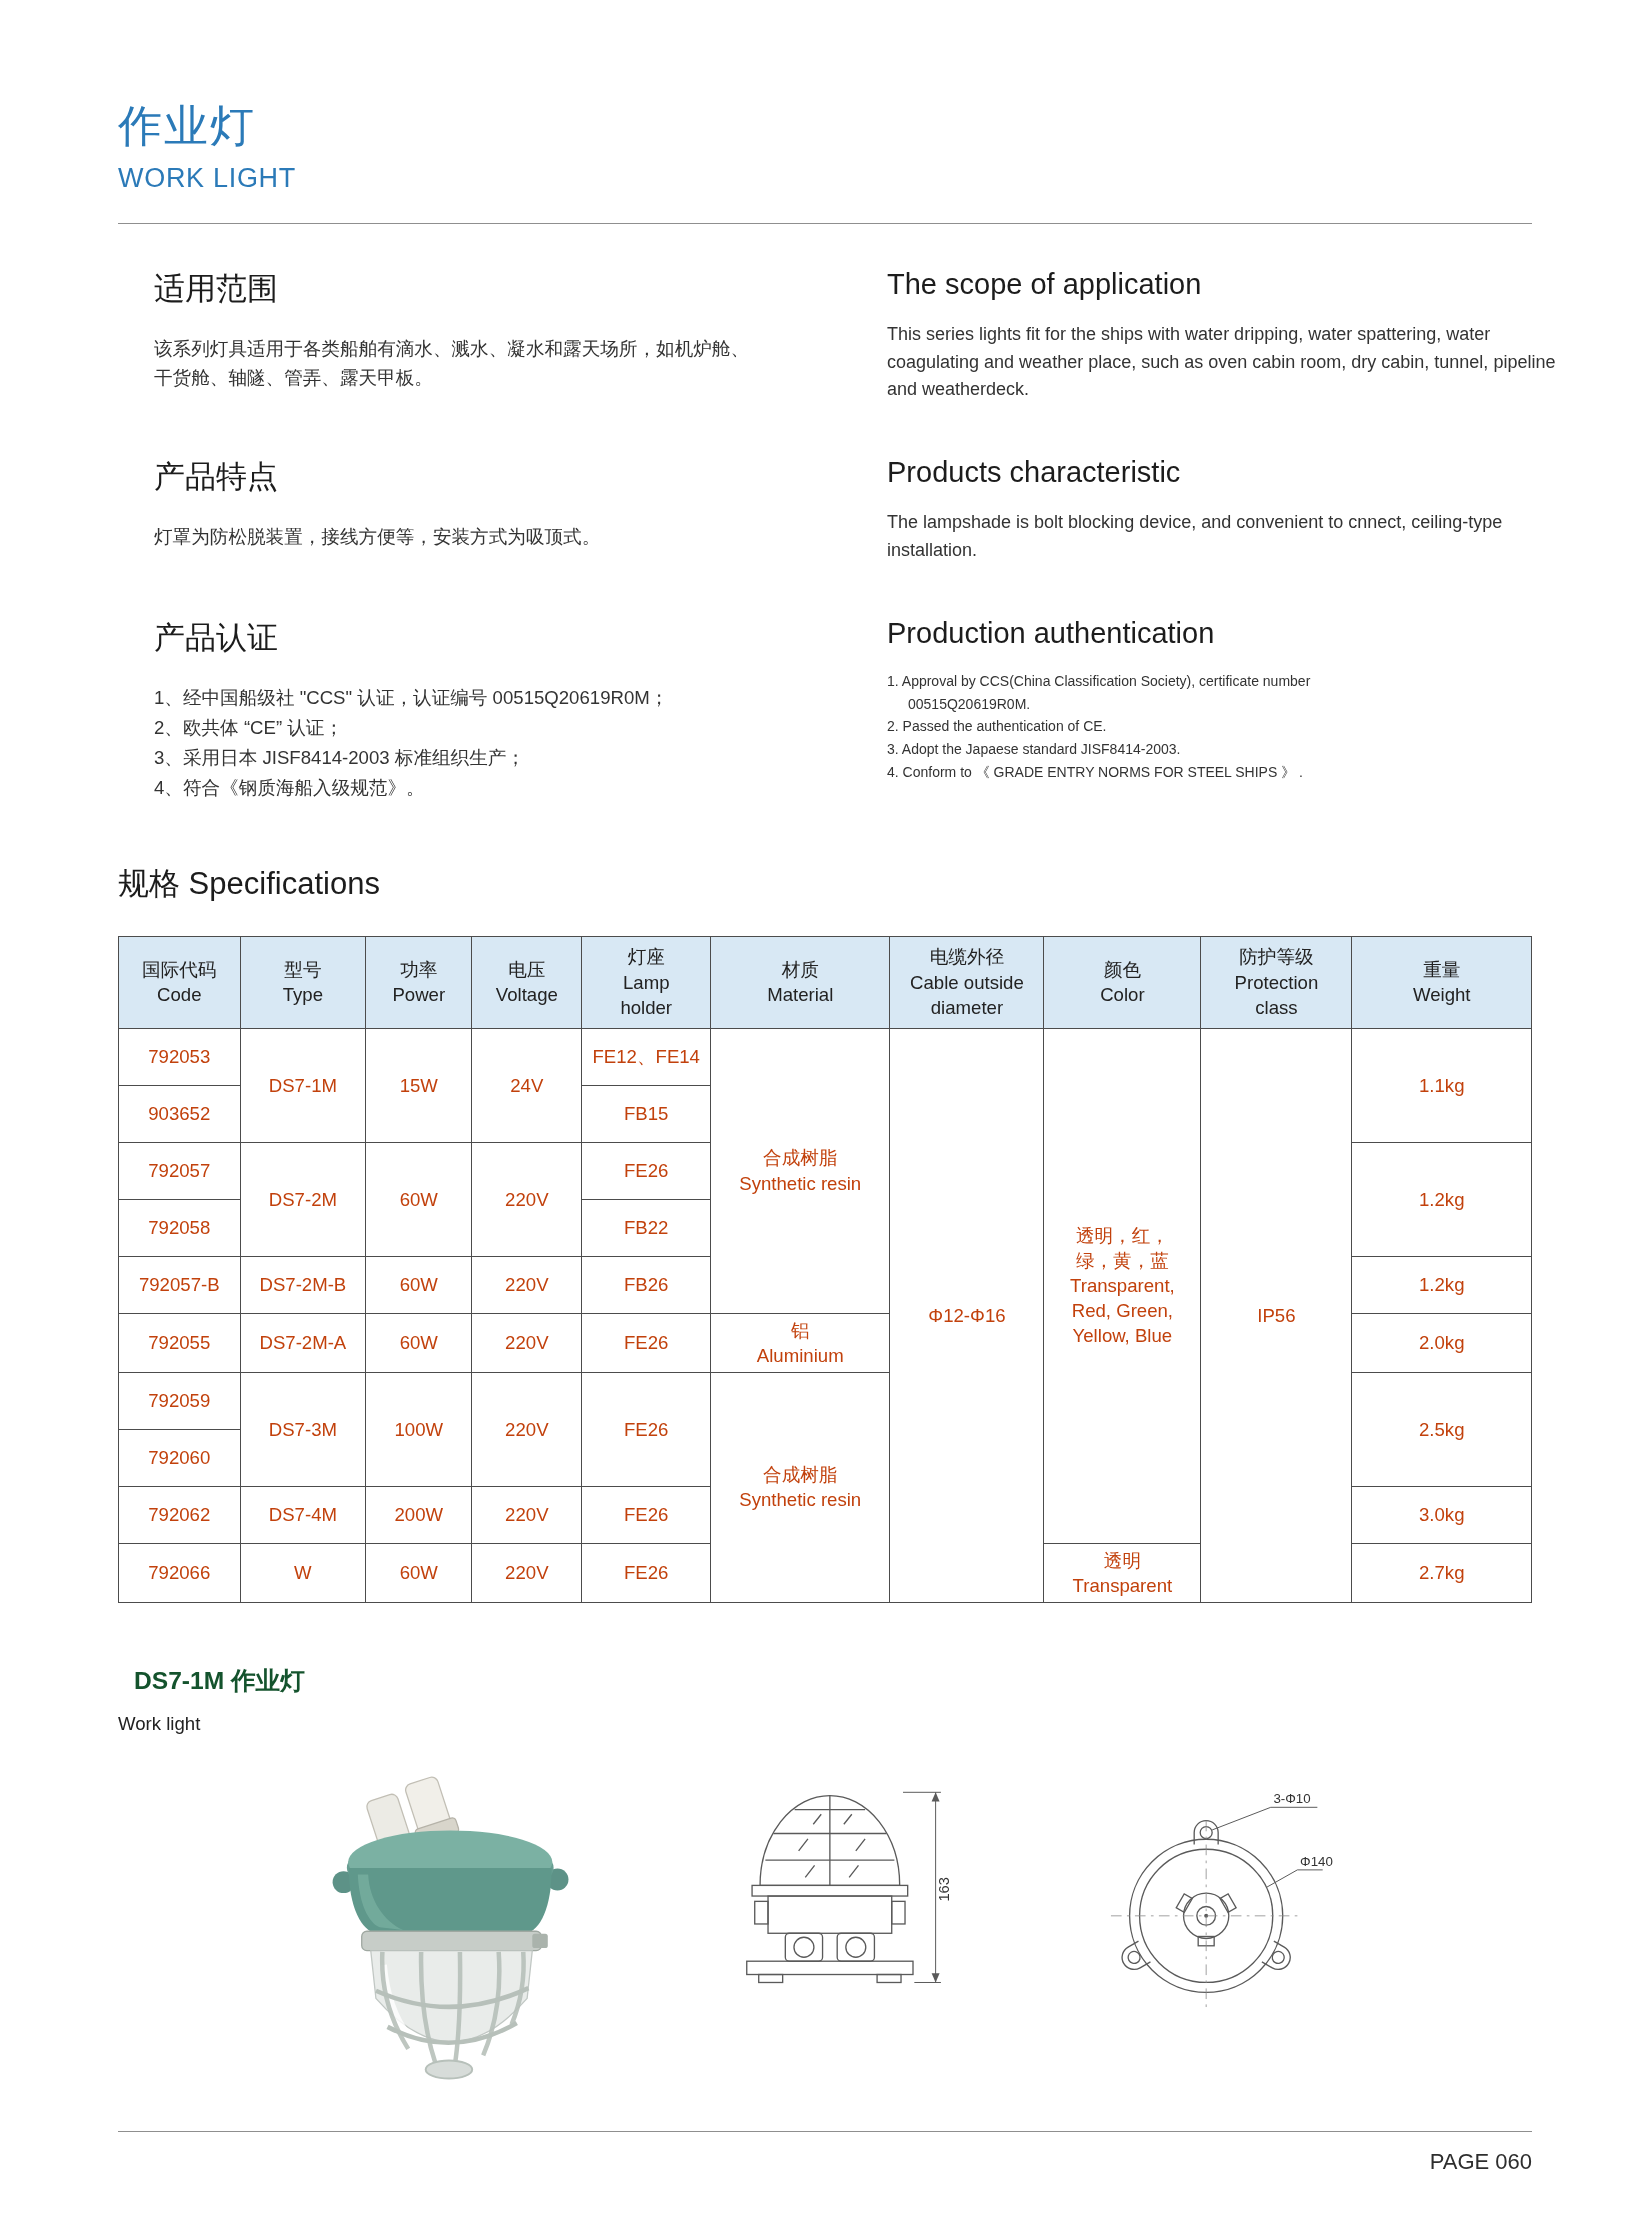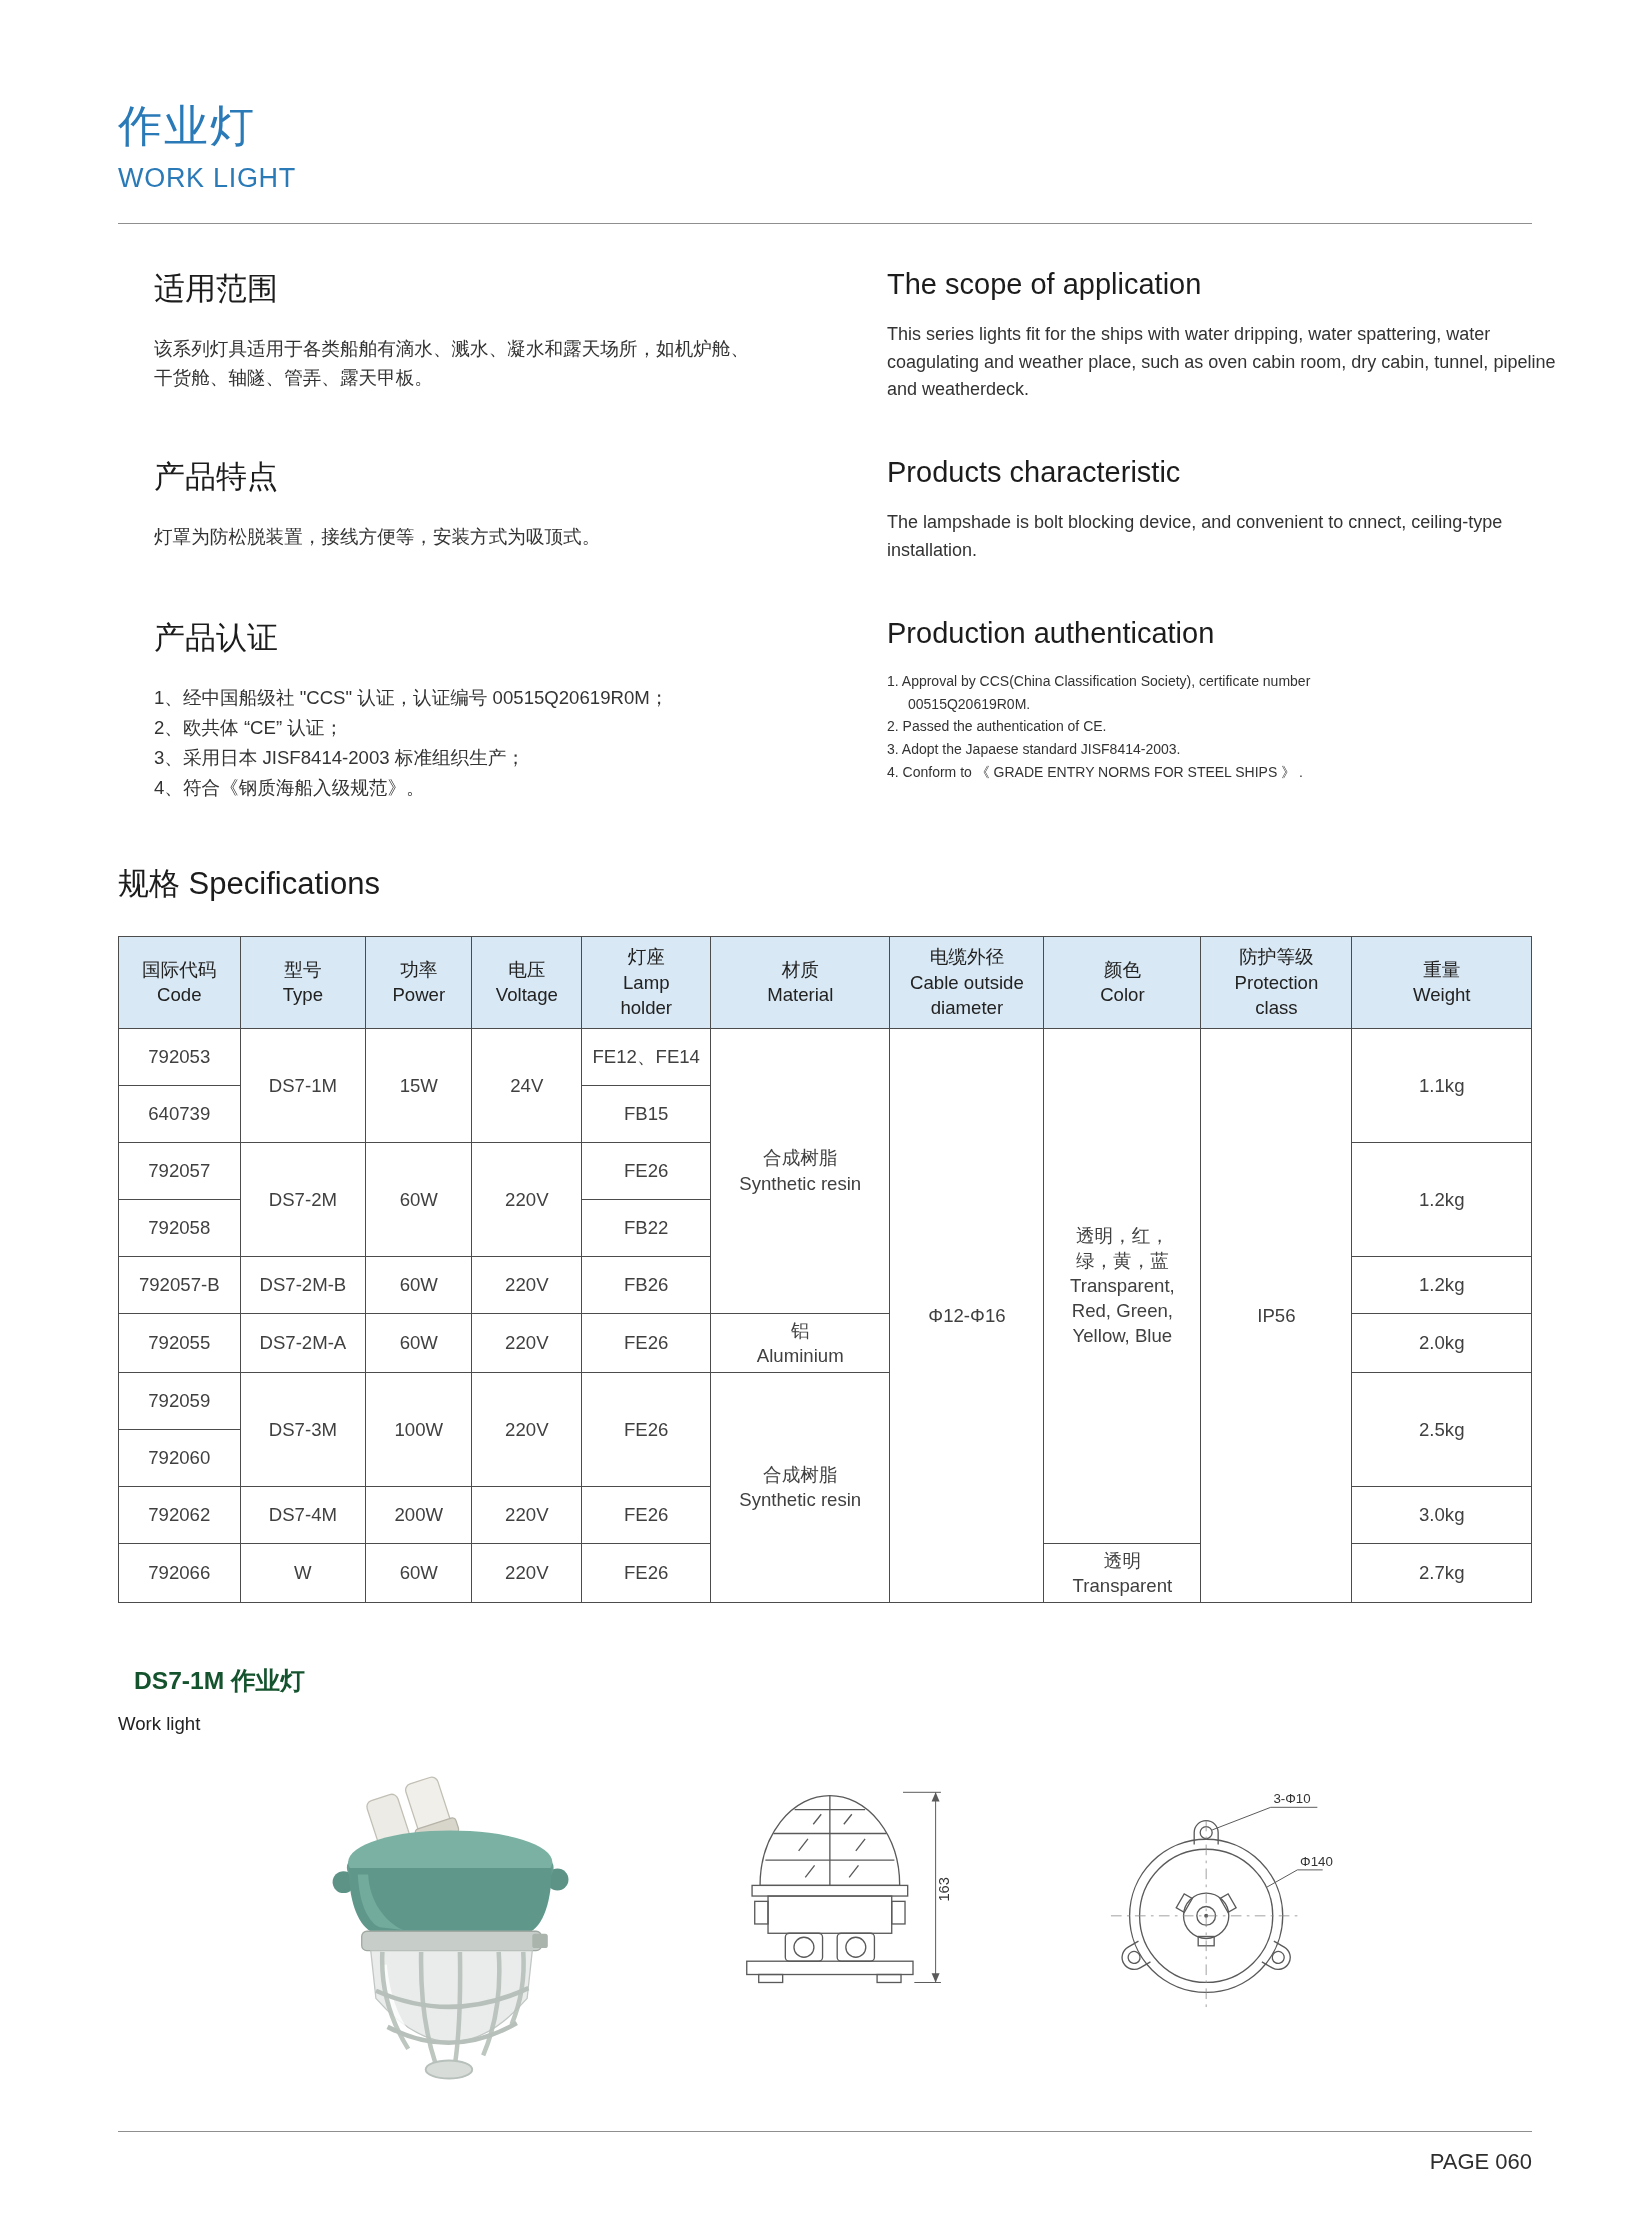--- a/index.html
+++ b/index.html
@@ -50,21 +50,21 @@
   }
   table.spec th, table.spec td {
     border: 1.3px solid #4c4c4c;
     text-align: center;
     vertical-align: middle;
     white-space: pre-line;
     line-height: 1.35;
     padding: 4px 5.3px;
   }
   table.spec th { background: #d8e8f4; font-weight: 400; font-size: 18.6px; color: #222; }
-  table.spec td { font-size: 18.6px; color: #404040; }
+  table.spec td { font-size: 18.6px; color: #c2410c; }
   table.spec thead tr { height: 92px; }
   table.spec tbody tr { height: 57px; }
 
   
   .product-block { margin-top: 61px; }
   .product-title { font-size: 24.6px; font-weight: 700; color: #14532d; margin: 16px; }
   .product-sub { font-size: 18.6px; font-weight: 400; color: #222; margin: 5.3px 0 0 0; }
   .figures { display: flex; align-items: flex-start; gap: 110px; padding-left: 166px; margin-top: 36px; }
   .fig-front { margin-top: 8px; }
   .fig-top { margin-top: 14.6px; }
@@ -182,21 +182,21 @@
           <td rowspan="10">Φ12-Φ16</td>
           <td rowspan="9">透明，红，
 绿，黄，蓝
 Transparent,
 Red, Green,
 Yellow, Blue</td>
           <td rowspan="10">IP56</td>
           <td rowspan="2">1.1kg</td>
         </tr>
         <tr>
-          <td>640739</td>
+          <td>903652</td>
           <td>FB15</td>
         </tr>
         <tr>
           <td>792057</td>
           <td rowspan="2">DS7-2M</td>
           <td rowspan="2">60W</td>
           <td rowspan="2">220V</td>
           <td>FE26</td>
           <td rowspan="2">1.2kg</td>
         </tr>

